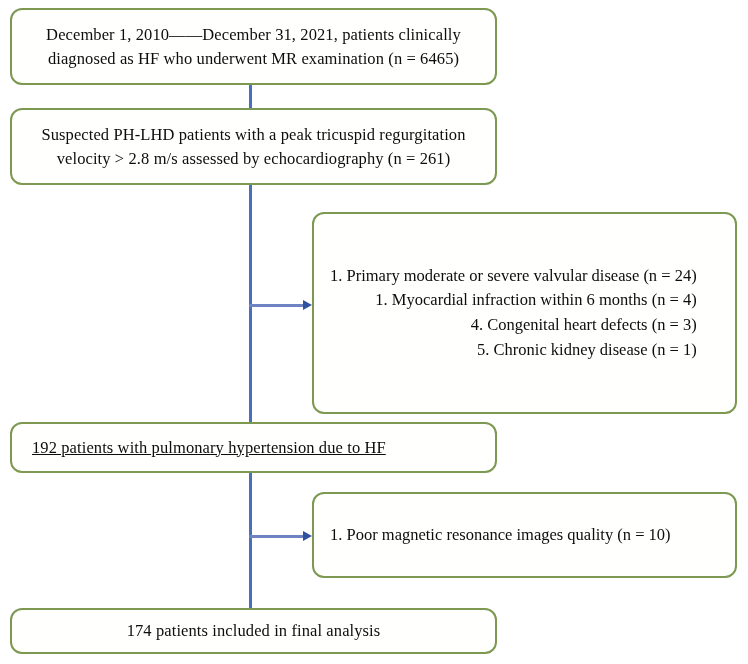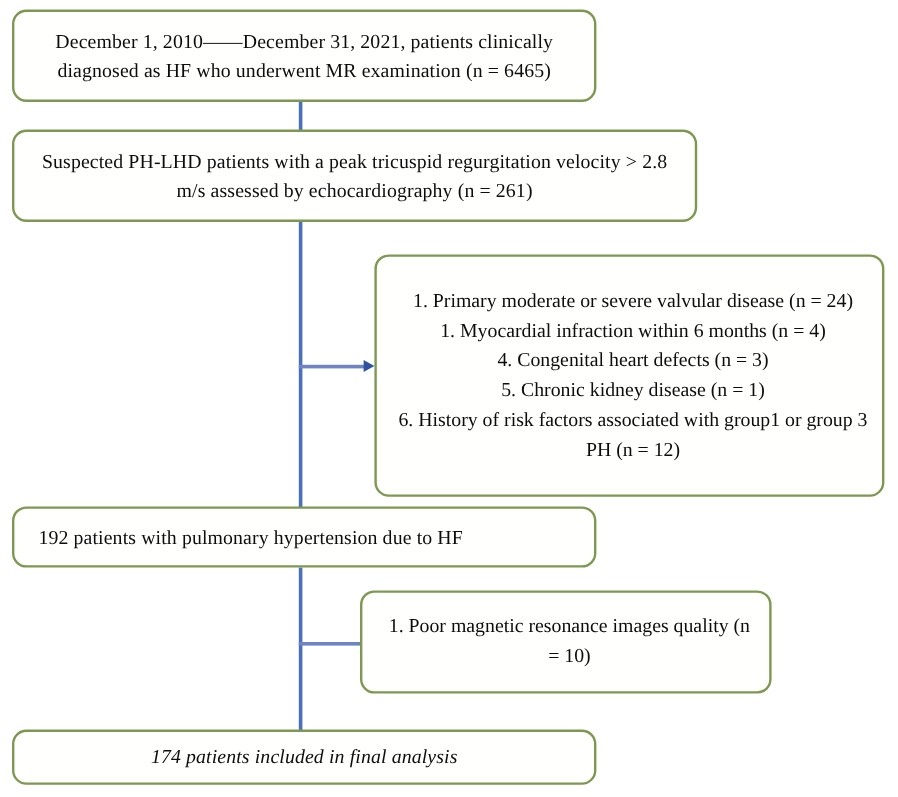--- a/index.html
+++ b/index.html
@@ -34,35 +34,36 @@
     color: #0d0d0d;
     text-align: center;
     letter-spacing: 0.1px;
     white-space: pre-line;
   }
   .box.left-align {
     justify-content: flex-start;
   }
   .box.left-align .txt {
     text-align: center;
+    text-decoration: underline;
   }
 
   
   #box-enrollment { left: 10px;  top: 8px;   width: 487px; height: 77px; }
-  #box-suspected  { left: 10px;  top: 108px; width: 571px; height: 77px; }
+  #box-suspected  { left: 10px;  top: 108px; width: 487px; height: 77px; }
   #box-excl-1     { left: 312px; top: 212px; width: 425px; height: 202px; }
   #box-ph-hf      { left: 10px;  top: 422px; width: 487px; height: 51px; }
-  #box-excl-2     { left: 300px; top: 492px; width: 343px; height: 86px; }
-  #box-final      { left: 10px;  top: 608px; width: 487px; height: 40px; font-style: italic; }
+  #box-excl-2     { left: 312px; top: 492px; width: 425px; height: 86px; }
+  #box-final      { left: 10px;  top: 608px; width: 487px; height: 40px; }
 
   .excl-list {
     font-size: 16.5px;
     line-height: 1.5;
     color: #0d0d0d;
-    text-align: center;
+    text-align: right;
     padding-left: 6px;
   }
   .excl-item { white-space: pre-line; }
 
   
   .vline {
     position: absolute;
     width: 3px;
     background: #4a6fbb;
   }
@@ -114,21 +115,20 @@
   <div class="box" id="box-suspected">
     <div class="txt">Suspected PH-LHD patients with a peak tricuspid regurgitation velocity &gt; 2.8 m/s assessed by echocardiography (n = 261)</div>
   </div>
 
   <div class="box left-align" id="box-excl-1">
     <div class="excl-list">
       <div class="excl-item">1. Primary moderate or severe valvular disease (n = 24)</div>
       <div class="excl-item">1. Myocardial infraction within 6 months (n = 4)</div>
       <div class="excl-item">4. Congenital heart defects (n = 3)</div>
       <div class="excl-item">5. Chronic kidney disease (n = 1)</div>
-      <div class="excl-item">6. History of risk factors associated with group1 or group 3 PH (n = 12)</div>
     </div>
   </div>
 
   <div class="box left-align" id="box-ph-hf">
     <div class="txt" style="padding-left:10px;">192 patients with pulmonary hypertension due to HF</div>
   </div>
 
   <div class="box left-align" id="box-excl-2">
     <div class="excl-list">
       <div class="excl-item">1. Poor magnetic resonance images quality (n = 10)</div>

